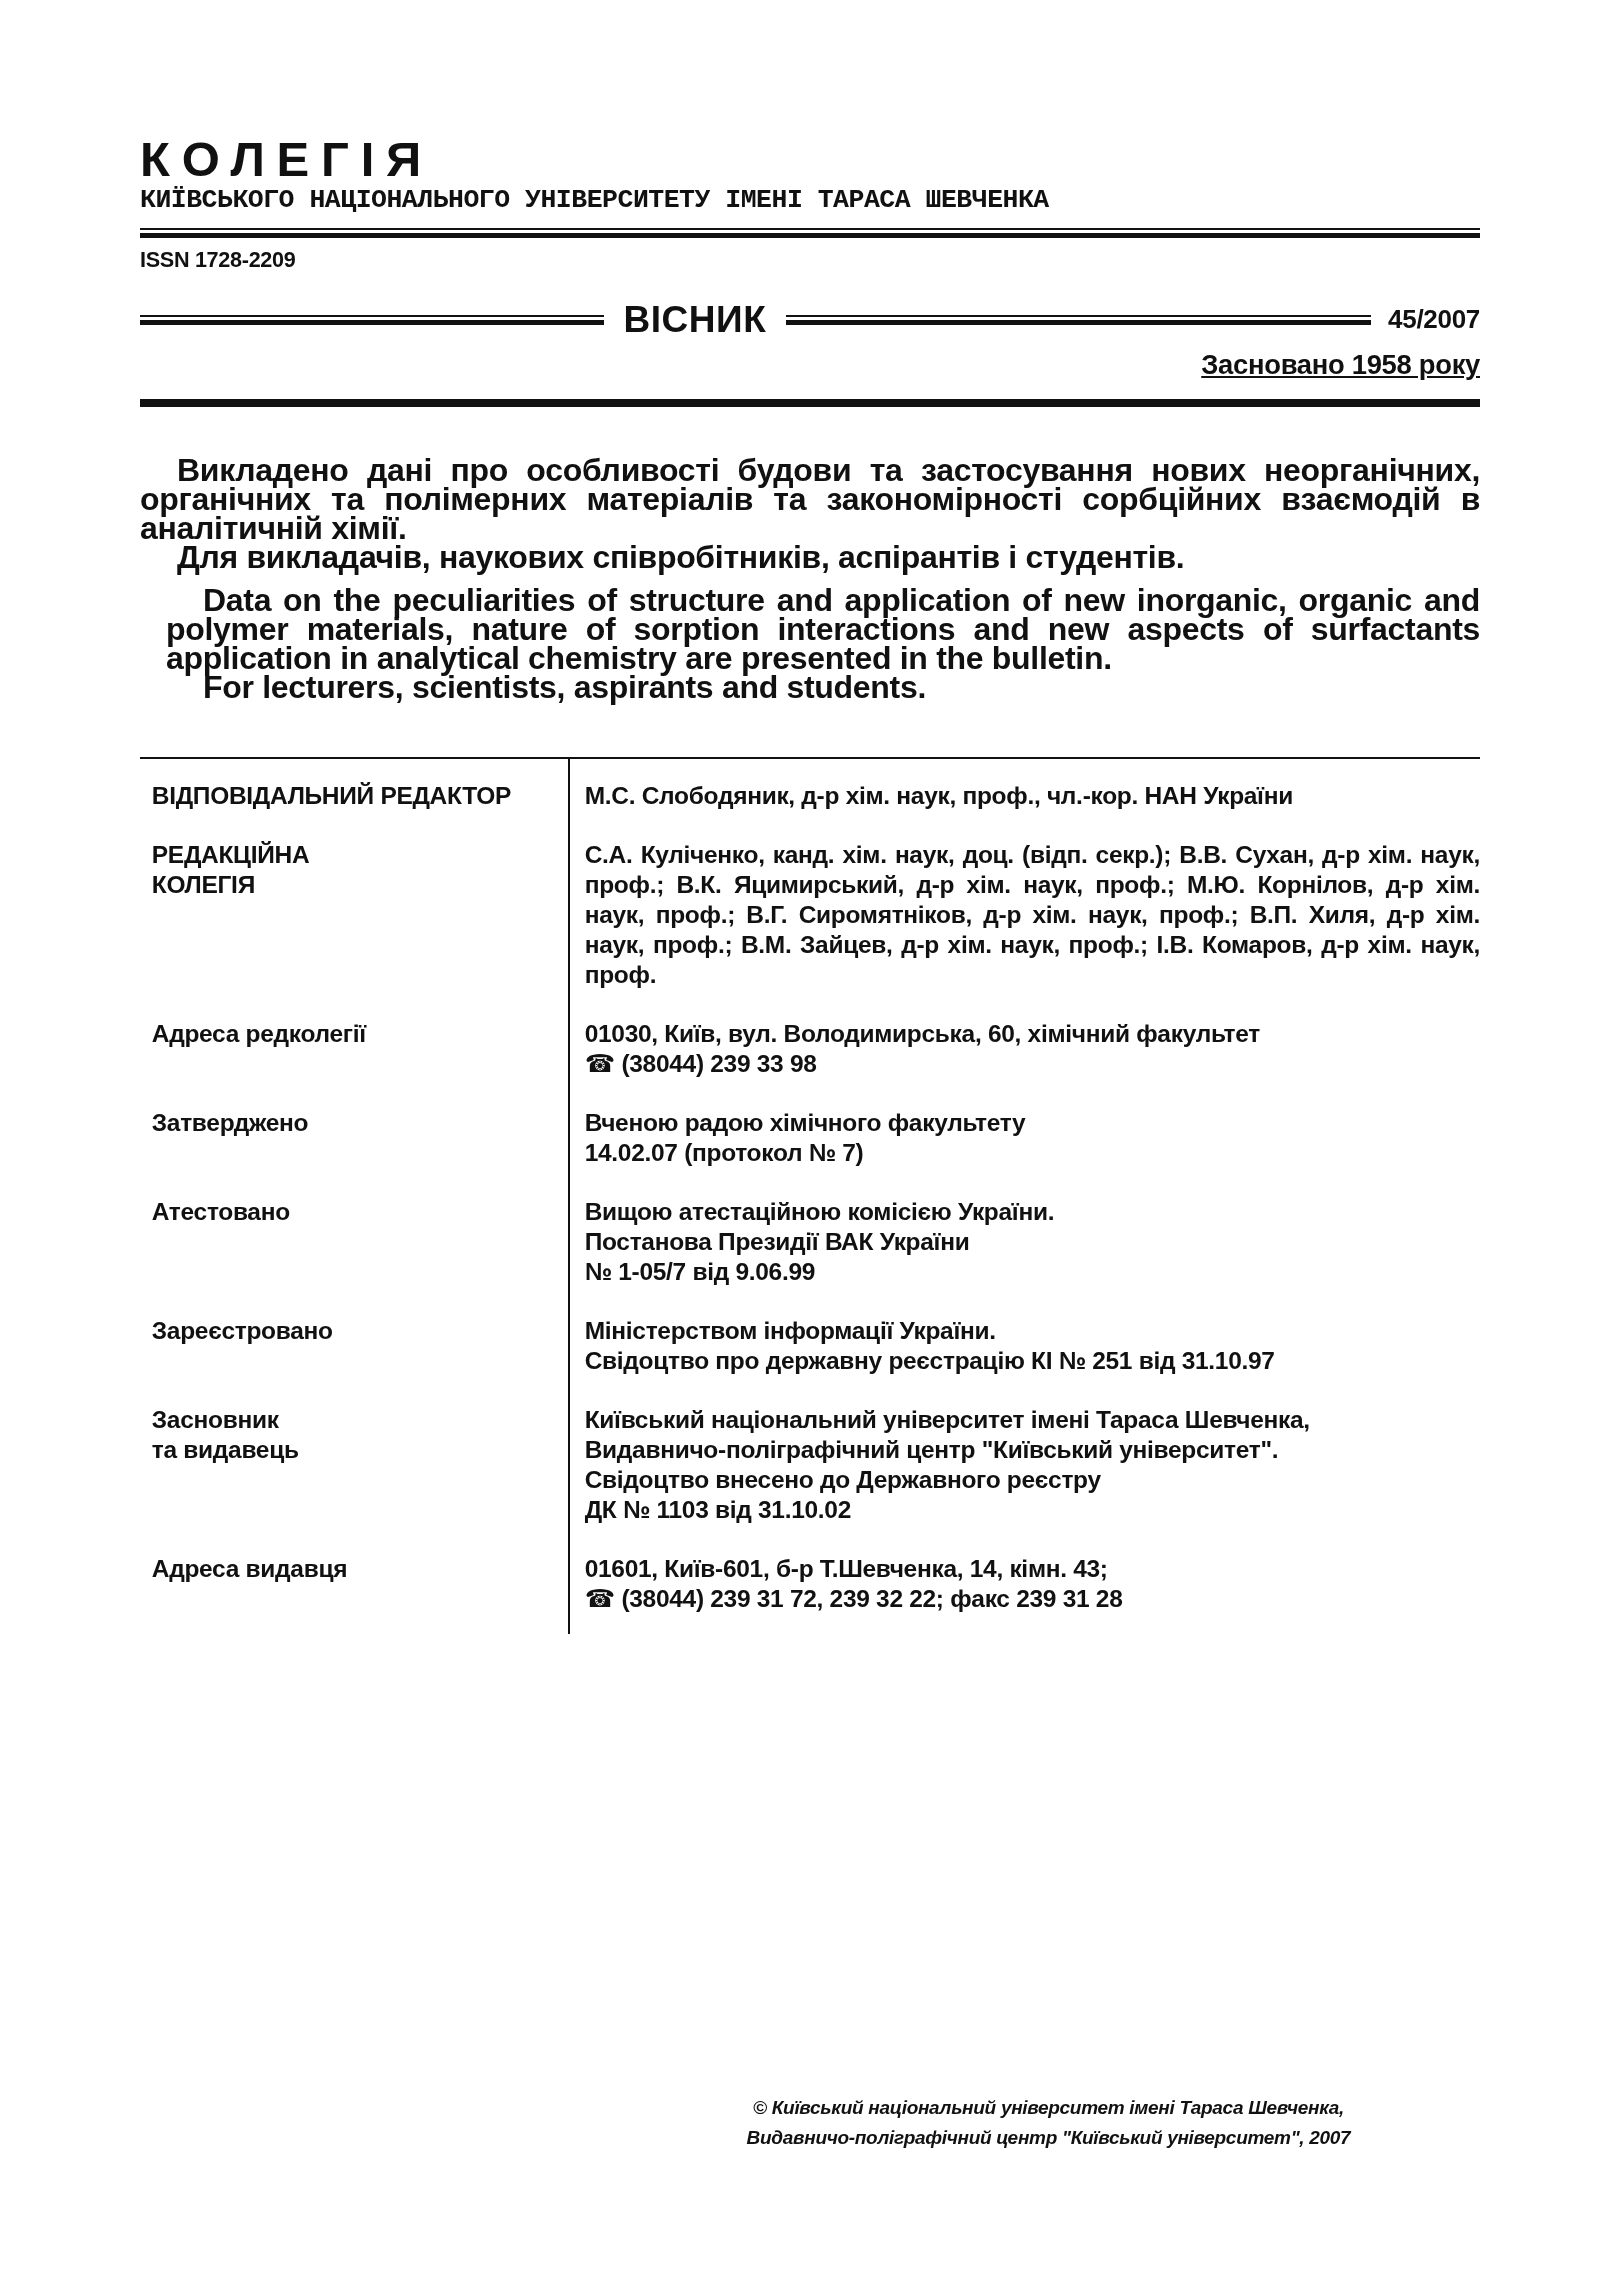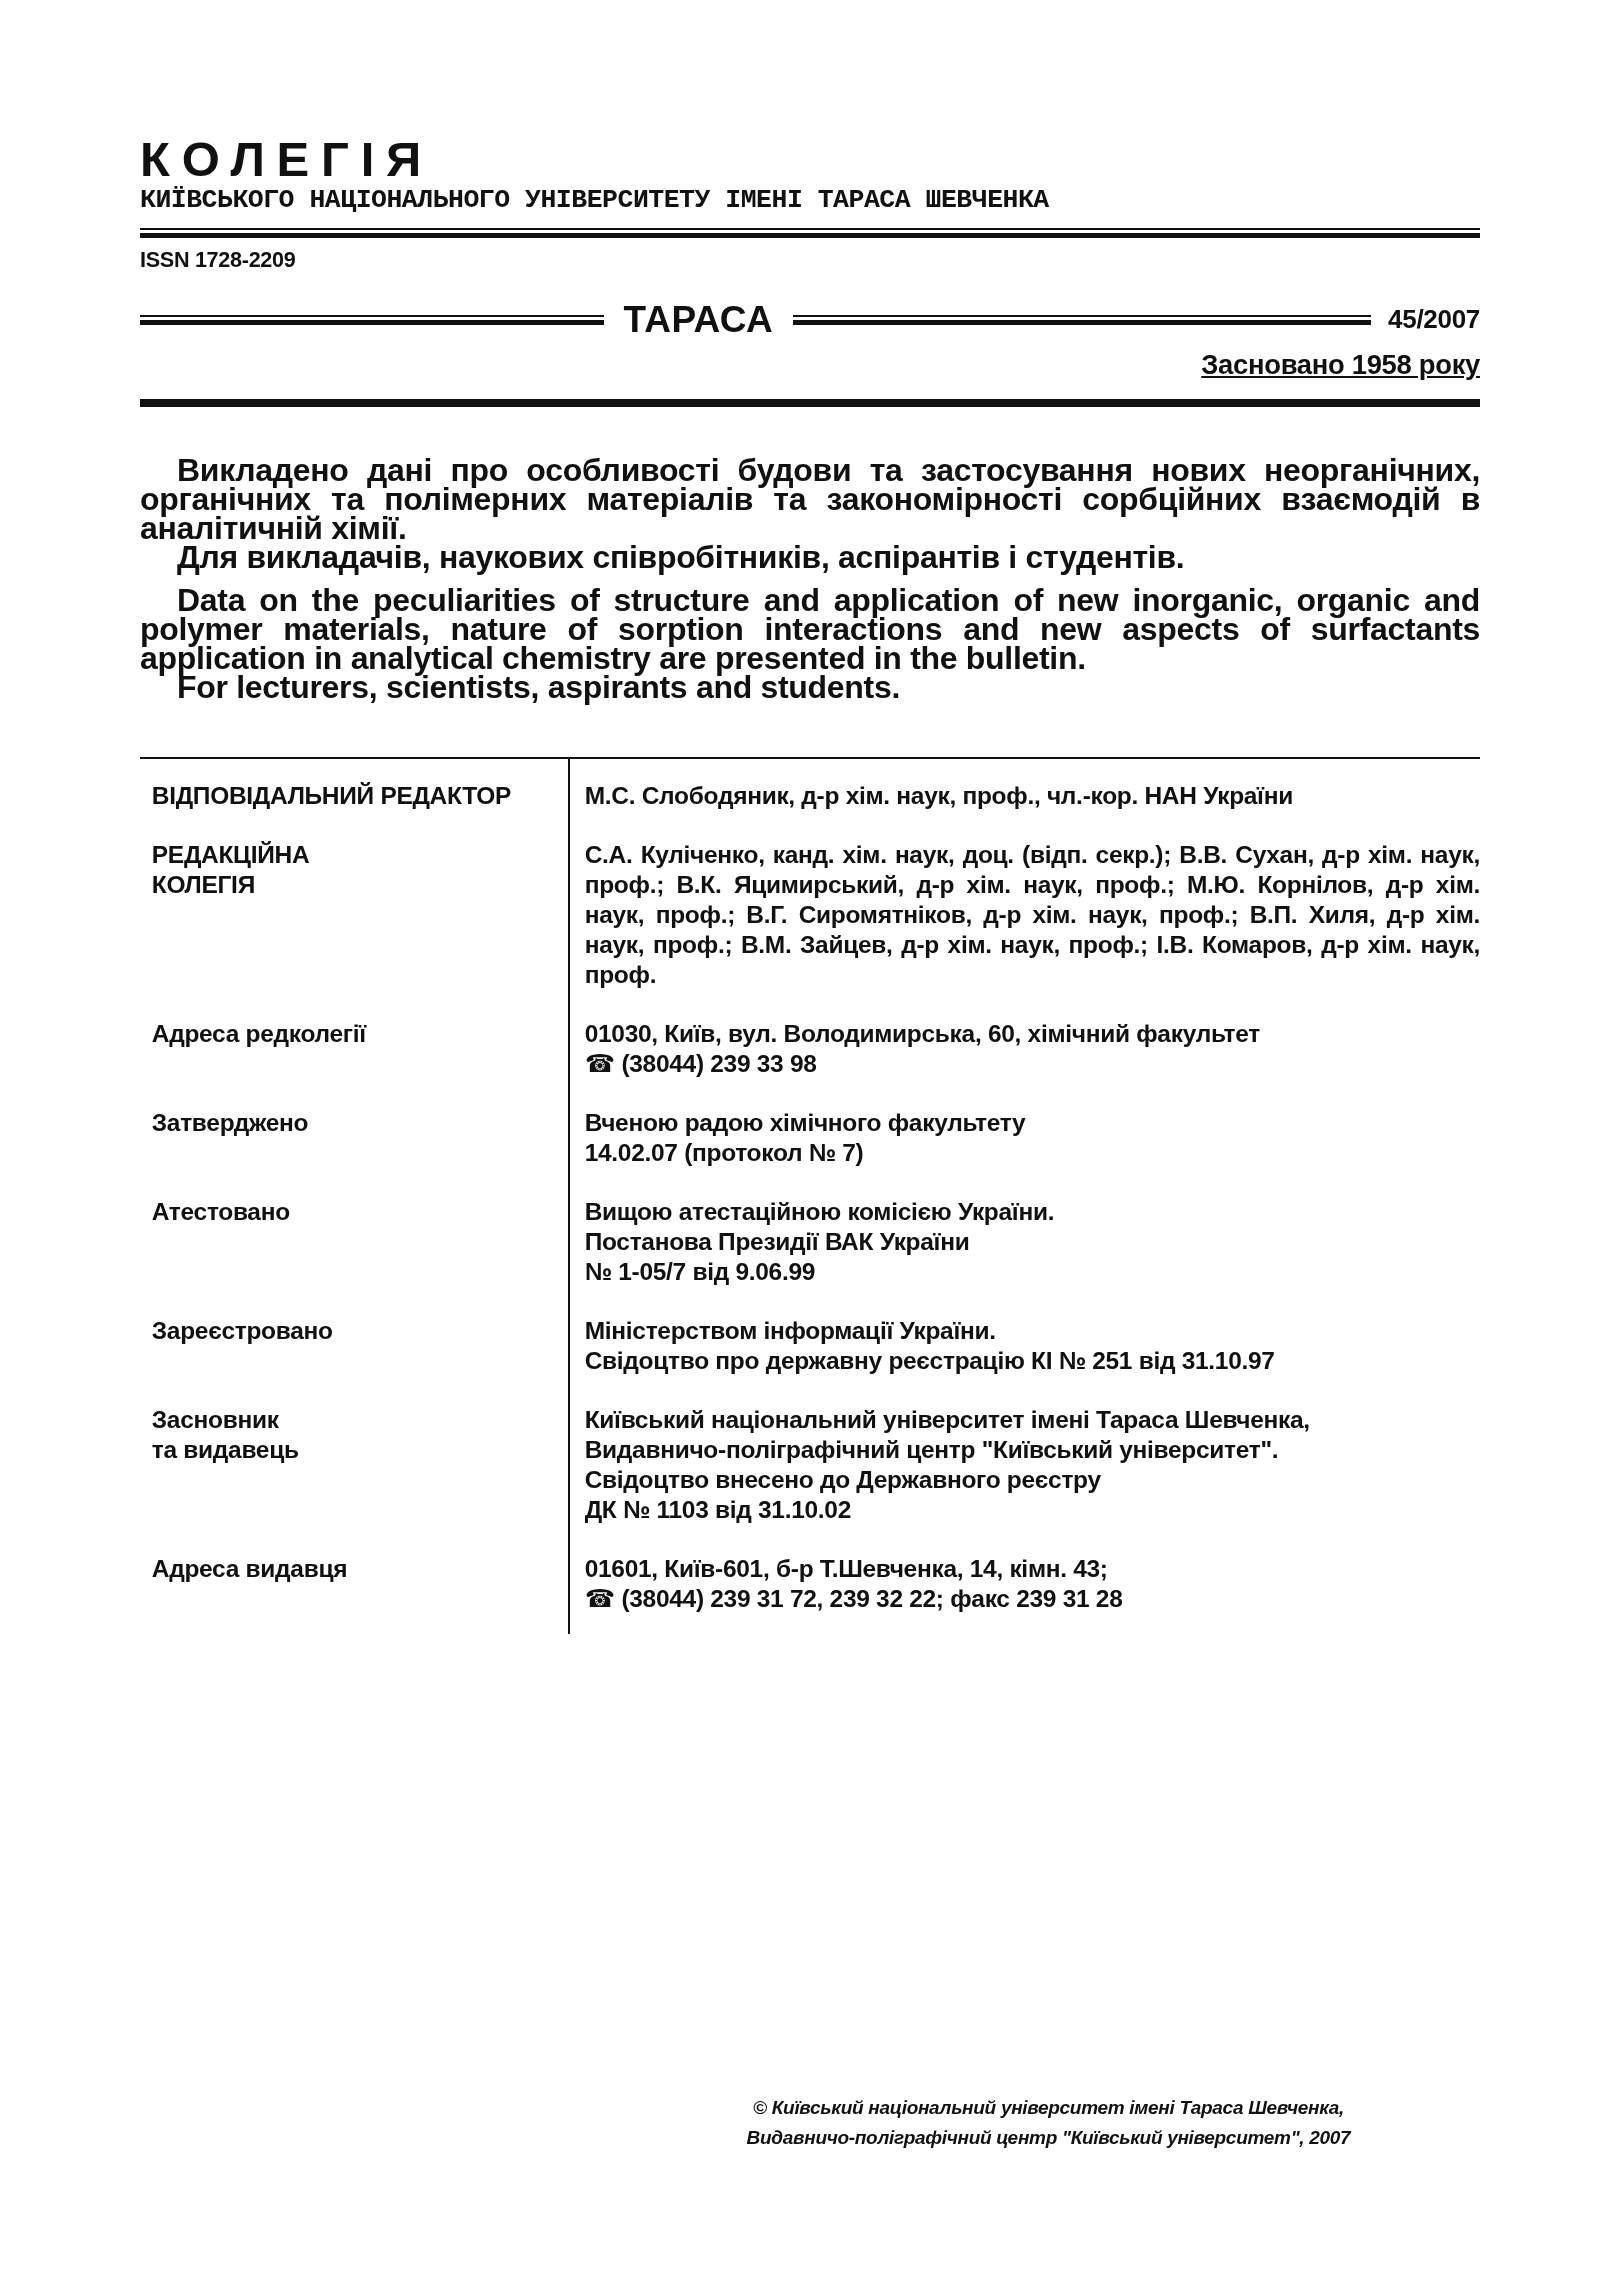--- a/index.html
+++ b/index.html
@@ -83,21 +83,21 @@
   .annotation {
     margin-top: 49px;
     font-size: 32px;
     line-height: 29px;
   }
   .annotation p {
     margin: 0;
     text-align: justify;
     text-indent: 37px;
   }
-  .annotation .block-en { margin-top: 14.7px; }
+  .annotation .block-en { margin-top: 14.7px; margin-left: 26px; }
 
   
   .imprint {
     margin-top: 55px;
     border-top: 2.9px solid #111;
     padding-top: 21.6px;
     position: relative;
     min-height: 877px;
     box-sizing: border-box;
   }
@@ -152,21 +152,21 @@
 
   <h1 class="journal-title">КОЛЕГІЯ</h1>
   <div class="journal-subtitle">КИЇВСЬКОГО НАЦІОНАЛЬНОГО УНІВЕРСИТЕТУ ІМЕНІ ТАРАСА ШЕВЧЕНКА</div>
 
   <div class="double-rule rule-under-subtitle"></div>
 
   <div class="issn">ISSN 1728-2209</div>
 
   <div class="series-row">
     <span class="double-rule seg seg-left"></span>
-    <span class="series-title">ТАРАСА</span>
+    <span class="series-title">ВІСНИК</span>
     <span class="double-rule seg seg-right"></span>
     <span class="issue-number">45/2007</span>
   </div>
 
   <div class="founded-note">Засновано 1958 року</div>
 
   <div class="thick-rule"></div>
 
   <div class="annotation">
     <div class="block-uk">

